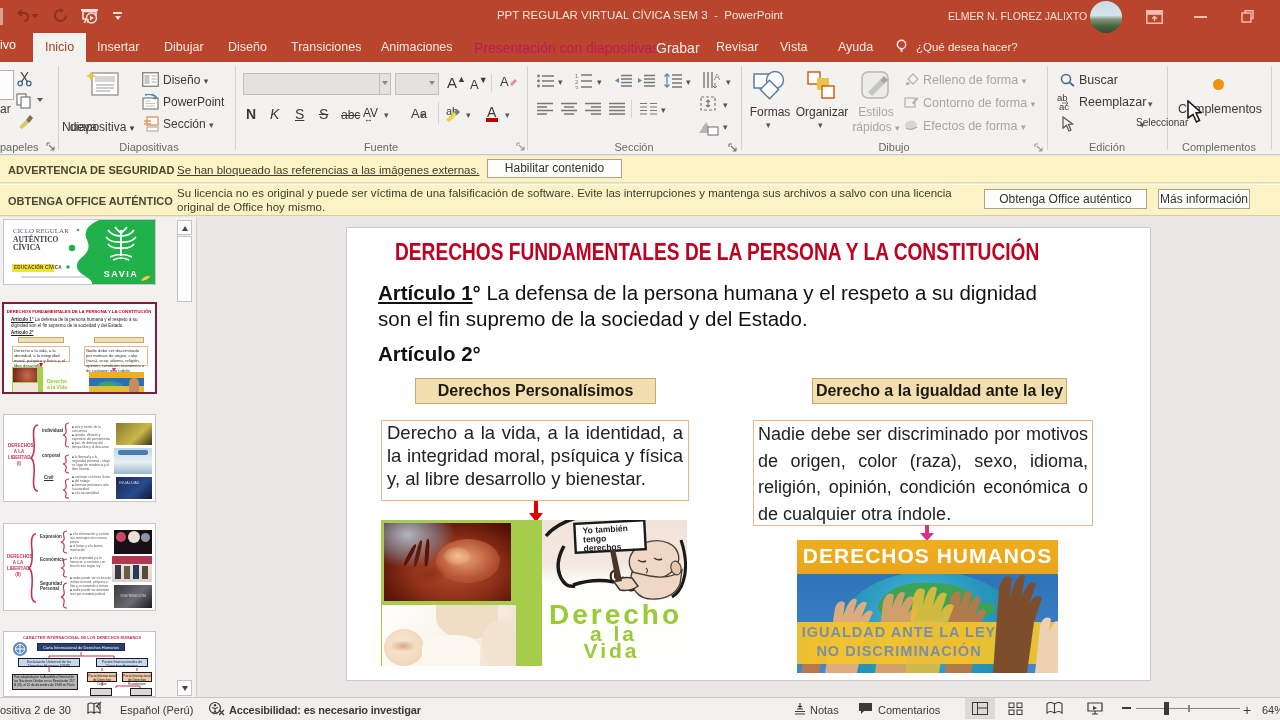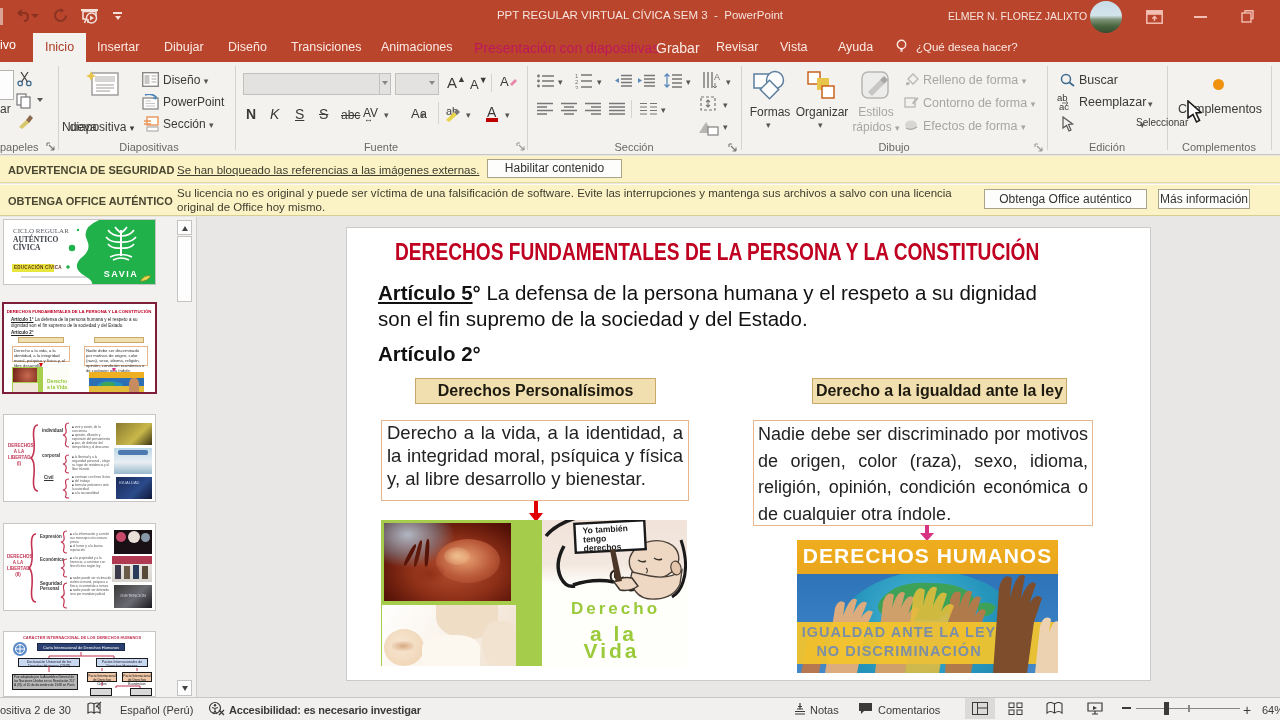--- a/index.html
+++ b/index.html
@@ -446,21 +446,21 @@
         <path d="M77 2 V6 M45 6 H110 M45 6 V8 M110 6 V8 M45 16 V22 M98 21 V18 M133 21 V18 M98 32 V36 M112 36 H136 M112 36 V38 M136 36 V38" stroke="#c23352" stroke-width="1"></path>
       </svg>
   </div>
 </div>
 
 <div class="abs" style="left:198px;top:217px;width:1082px;height:480px;background:#e8e7e6;"></div>
 <div class="abs" id="slide" style="left:346px;top:227px;width:805px;height:454px;background:#fff;border:1px solid #cccbca;">
 
   <div class="abs" style="left:48px;top:11px;white-space:nowrap;font-size:23px;font-weight:bold;color:#c00020;transform:scaleX(0.832);transform-origin:left;">DERECHOS FUNDAMENTALES DE LA PERSONA Y LA CONSTITUCIÓN</div>
 
-  <div class="abs" style="left:31px;top:52px;width:680px;font-size:20.5px;color:#111;line-height:26px;"><span style="font-weight:bold;text-decoration:underline;">Artículo 5</span><span style="font-weight:bold;">°</span> La defensa de la persona humana y el respeto a su dignidad son el fin supremo de la sociedad y del Estado.</div>
+  <div class="abs" style="left:31px;top:52px;width:680px;font-size:20.5px;color:#111;line-height:26px;"><span style="font-weight:bold;text-decoration:underline;">Artículo 1</span><span style="font-weight:bold;">°</span> La defensa de la persona humana y el respeto a su dignidad son el fin supremo de la sociedad y del Estado.</div>
   <div class="abs" style="left:31px;top:114px;font-size:20.5px;color:#111;"><span style="font-weight:bold;">Artículo 2</span><span style="font-weight:bold;">°</span></div>
 
   <div class="abs" style="left:465px;top:150px;width:255px;height:26px;background:#f2dfb0;border:1px solid #c9a96a;text-align:center;font-size:16px;font-weight:bold;color:#1d1a10;line-height:24px;">Derecho a la igualdad ante la ley</div>
   <div class="abs" style="left:68px;top:150px;width:241px;height:26px;background:#f2dfb0;border:1px solid #c9a96a;text-align:center;font-size:16px;font-weight:bold;color:#1d1a10;line-height:24px;">Derechos Personalísimos</div>
 
   <div class="abs" style="left:34px;top:192px;width:308px;height:81px;background:#fff;border:1px solid #eab68e;padding:0px 5px;font-size:18.5px;color:#222;line-height:23.2px;text-align:justify;">Derecho a la vida, a la identidad, a la integridad moral, psíquica y física y, al libre desarrollo y bienestar.</div>
   <div class="abs" style="left:406px;top:192px;width:340px;height:106px;background:#fff;border:1px solid #eab68e;padding:0px 4px;font-size:18px;color:#222;line-height:26.6px;text-align:justify;">Nadie debe ser discriminado por motivos de origen, color (raza), sexo, idioma, religión, opinión, condición económica o de cualquier otra índole.</div>
 
   <div class="abs" style="left:187px;top:273px;width:4px;height:12px;background:#e00000;"></div>
   <div class="abs" style="left:182px;top:285px;width:0;height:0;border-left:7px solid transparent;border-right:7px solid transparent;border-top:9px solid #e00000;"></div>
@@ -498,21 +498,21 @@
         <path d="M96 40 Q100 43 104 41 M112 38 Q116 41 120 39" stroke="#3a342c" stroke-width="1.4" fill="none"></path>
         <path d="M104 48 Q107 51 104 53" stroke="#4a4038" stroke-width="1.1" fill="none"></path>
         <path d="M70 61 Q66 52 74 50 Q70 62 80 58 Q76 68 86 64 Q84 72 92 70" stroke="#2a241c" stroke-width="2" fill="none"></path>
         <path d="M72 62 Q80 56 90 58 L96 66 Q88 72 78 70 Z" fill="#eed8c4" stroke="#3a342c" stroke-width="1.5"></path>
         <rect x="33" y="2" width="70" height="29" fill="#fff" stroke="#1a1a1a" stroke-width="2.4" transform="rotate(-3 68 16)"></rect>
         <text x="41" y="12" font-size="8.5" font-weight="bold" fill="#222" transform="rotate(-3 68 16)">Yo también</text>
         <text x="41" y="21" font-size="8.5" font-weight="bold" fill="#222" transform="rotate(-3 68 16)">tengo</text>
         <text x="41" y="30" font-size="8.5" font-weight="bold" fill="#222" transform="rotate(-3 68 16)">derechos</text>
         <path d="M68 30 L74 62 L80 61 L73 29 Z" fill="#4a3526"></path>
       </svg>
-      <div class="abs" style="left:0;top:79px;width:147px;text-align:center;font-size:17px;font-weight:bold;color:#9aca3a;letter-spacing:3px;">Derecho</div>
+      <div class="abs" style="left:0;top:79px;width:147px;text-align:center;font-size:28px;font-weight:bold;color:#9aca3a;letter-spacing:3px;">Derecho</div>
       <div class="abs" style="left:0;top:102px;width:143px;text-align:center;font-size:21px;font-weight:bold;color:#9aca3a;letter-spacing:3px;">a la</div>
       <div class="abs" style="left:0;top:119px;width:139px;text-align:center;font-size:21px;font-weight:bold;color:#9aca3a;letter-spacing:3px;">Vida</div>
     </div>
   </div>
 
   <div id="img-right" class="abs" style="left:450px;top:312px;width:261px;height:133px;overflow:hidden;">
     <div class="abs" style="left:0;top:0;width:261px;height:133px;background:linear-gradient(to bottom,#2b6cb2 0%,#3279be 45%,#4488c8 100%);"></div>
     <div class="abs" style="left:37px;top:31px;width:193px;height:136px;border-radius:50%;background:radial-gradient(circle at 45% 35%,#4cb8d8 0%,#2695bc 50%,#1c7ba2 100%);"></div>
     <svg class="abs" style="left:37px;top:31px" width="193" height="136" viewBox="0 0 162 114">
         <path d="M38 26 Q50 8 80 10 Q112 10 118 24 Q114 34 96 34 Q88 44 72 40 Q52 46 44 38 Q34 34 38 26 Z" fill="#3da257"></path>

